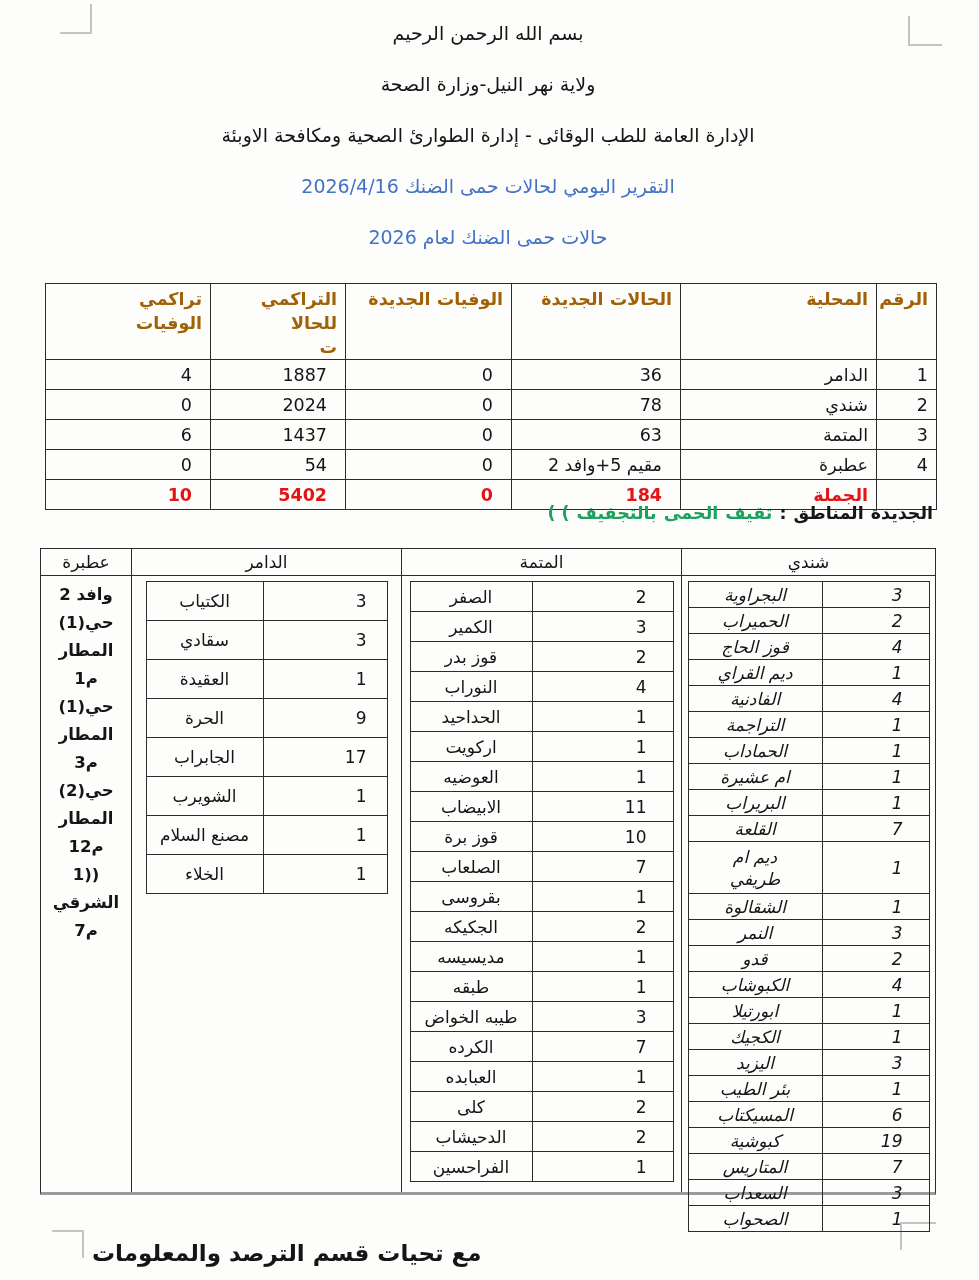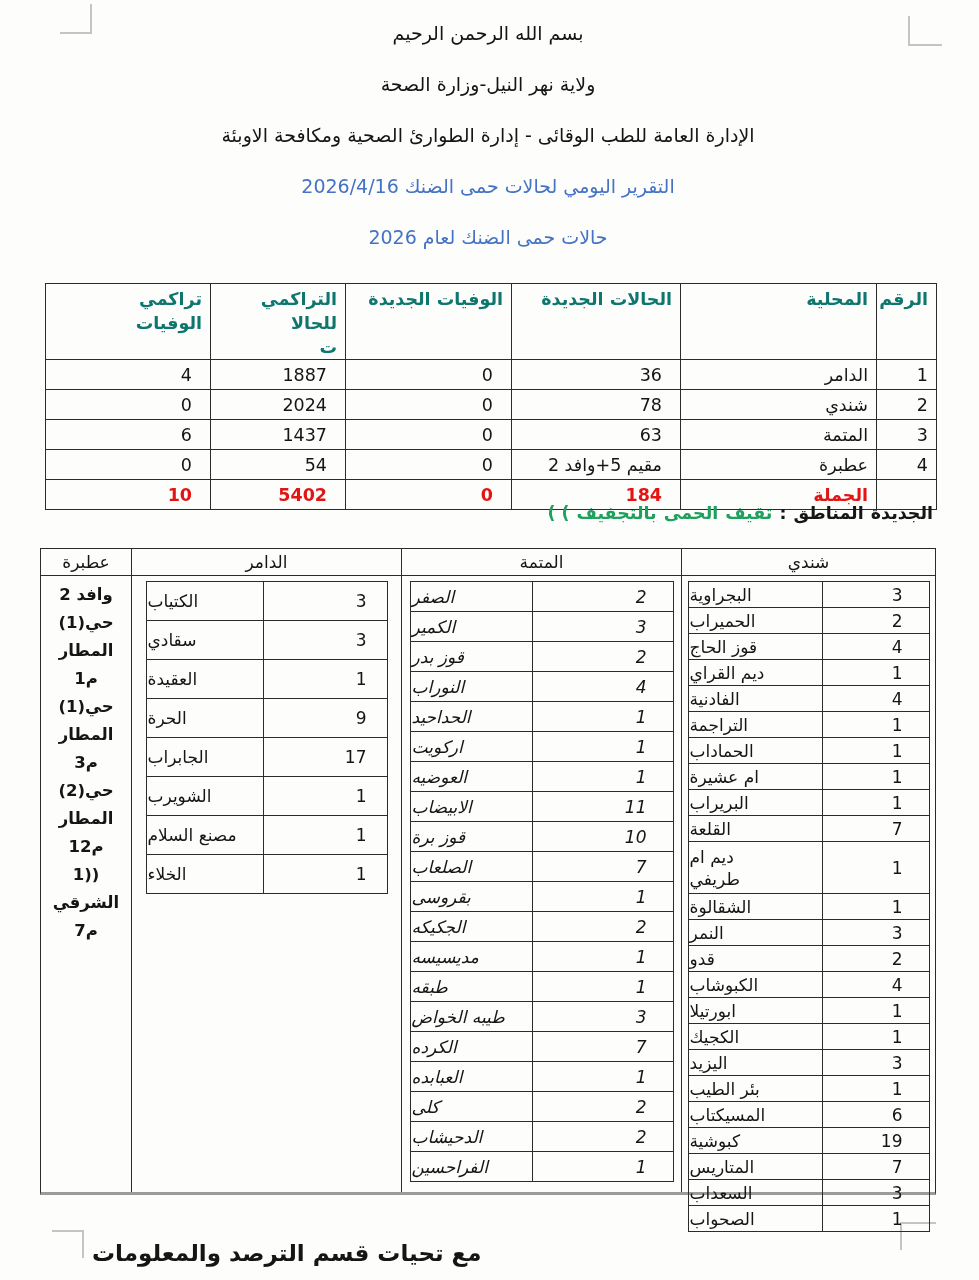--- a/index.html
+++ b/index.html
@@ -17,21 +17,21 @@
   
   .titles{position:absolute;left:40px;top:18px;width:896px;text-align:center;direction:rtl;}
   .titles div{height:30px;line-height:30px;margin-bottom:21px;font-weight:400;font-size:19px;}
   .t-blue{color:#4472c4;}
 
   
   table{border-collapse:collapse;}
   .sumtbl{position:absolute;left:45px;top:283px;width:891px;table-layout:fixed;direction:rtl;}
   .sumtbl th,.sumtbl td{border:1.5px solid #2b2b2b;font-size:17.5px;overflow:hidden;}
   .sumtbl th{height:52px;vertical-align:top;padding:3px 8px 0 0;text-align:right;
-    color:#0f766e;font-weight:700;white-space:pre-line;line-height:24px;}
+    color:#a16207;font-weight:700;white-space:pre-line;line-height:24px;}
   .sumtbl td{height:29px;padding:0 8px 0 0;text-align:right;font-weight:500;}
   .sumtbl td.num{direction:ltr;text-align:right;padding:0 18px 0 0;}
   .sumtbl tr.total td{color:#e21414;font-weight:700;}
 
   
   .note{position:absolute;right:46px;top:499px;display:flex;direction:ltr;gap:7px;
     font-size:17.5px;font-weight:700;line-height:28px;}
   .note .g{color:#1fa15e;}
   .note .b{color:#161616;}
 
@@ -40,25 +40,25 @@
     border:1.6px solid #2b2b2b;border-bottom:3px solid #9b9b9b;display:flex;direction:ltr;box-sizing:border-box;}
   .dcol{height:100%;box-sizing:border-box;}
   .dcol + .dcol{border-left:1.6px solid #2b2b2b;}
   .dhead{height:26px;border-bottom:1.6px solid #2b2b2b;display:flex;align-items:center;
     justify-content:center;font-size:17px;font-weight:500;direction:rtl;}
   .dbody{padding-top:5px;}
   .atbara-lines{font-size:16.5px;line-height:28px;text-align:center;font-weight:700;}
   .atbara-lines div{direction:ltr;unicode-bidi:isolate;}
   .itable{margin:0 auto;table-layout:fixed;direction:ltr;}
   .itable td{border:1.5px solid #2b2b2b;font-size:17px;font-weight:500;overflow:hidden;}
-  .itable td.dname{text-align:left;direction:rtl;white-space:pre-line;line-height:22px;}
+  .itable td.dname{text-align:center;direction:rtl;white-space:pre-line;line-height:22px;}
   .itable td.dval{text-align:right;direction:ltr;}
   .itbl-damar{width:242px;}   .itbl-damar td{height:36px;}   .itbl-damar .dname{width:114px;} .itbl-damar .dval{padding-right:20px;}
-  .itbl-matamma{width:264px;font-style:italic;} .itbl-matamma td{height:27px;} .itbl-matamma .dname{width:119px;} .itbl-matamma .dval{padding-right:26px;}
-  .itbl-shendi{width:242px;}  .itbl-shendi td{height:23px;}  .itbl-shendi .dname{width:131px;} .itbl-shendi .dval{padding-right:26px;}
+  .itbl-matamma{width:264px;} .itbl-matamma td{height:27px;} .itbl-matamma .dname{width:119px;} .itbl-matamma .dval{padding-right:26px;}
+  .itbl-shendi{width:242px;}  .itbl-shendi td{height:23px;font-style:italic;}  .itbl-shendi .dname{width:131px;} .itbl-shendi .dval{padding-right:26px;}
   .itbl-shendi tr.tall td{height:49px;}
 
   .footer{position:absolute;left:92px;top:1240px;font-size:23px;font-weight:700;direction:rtl;white-space:nowrap;}
 </style>
 </head>
 <body>
 
 <div class="mark tl"></div>
 <div class="mark tr"></div>
 <div class="mark bl"></div>

